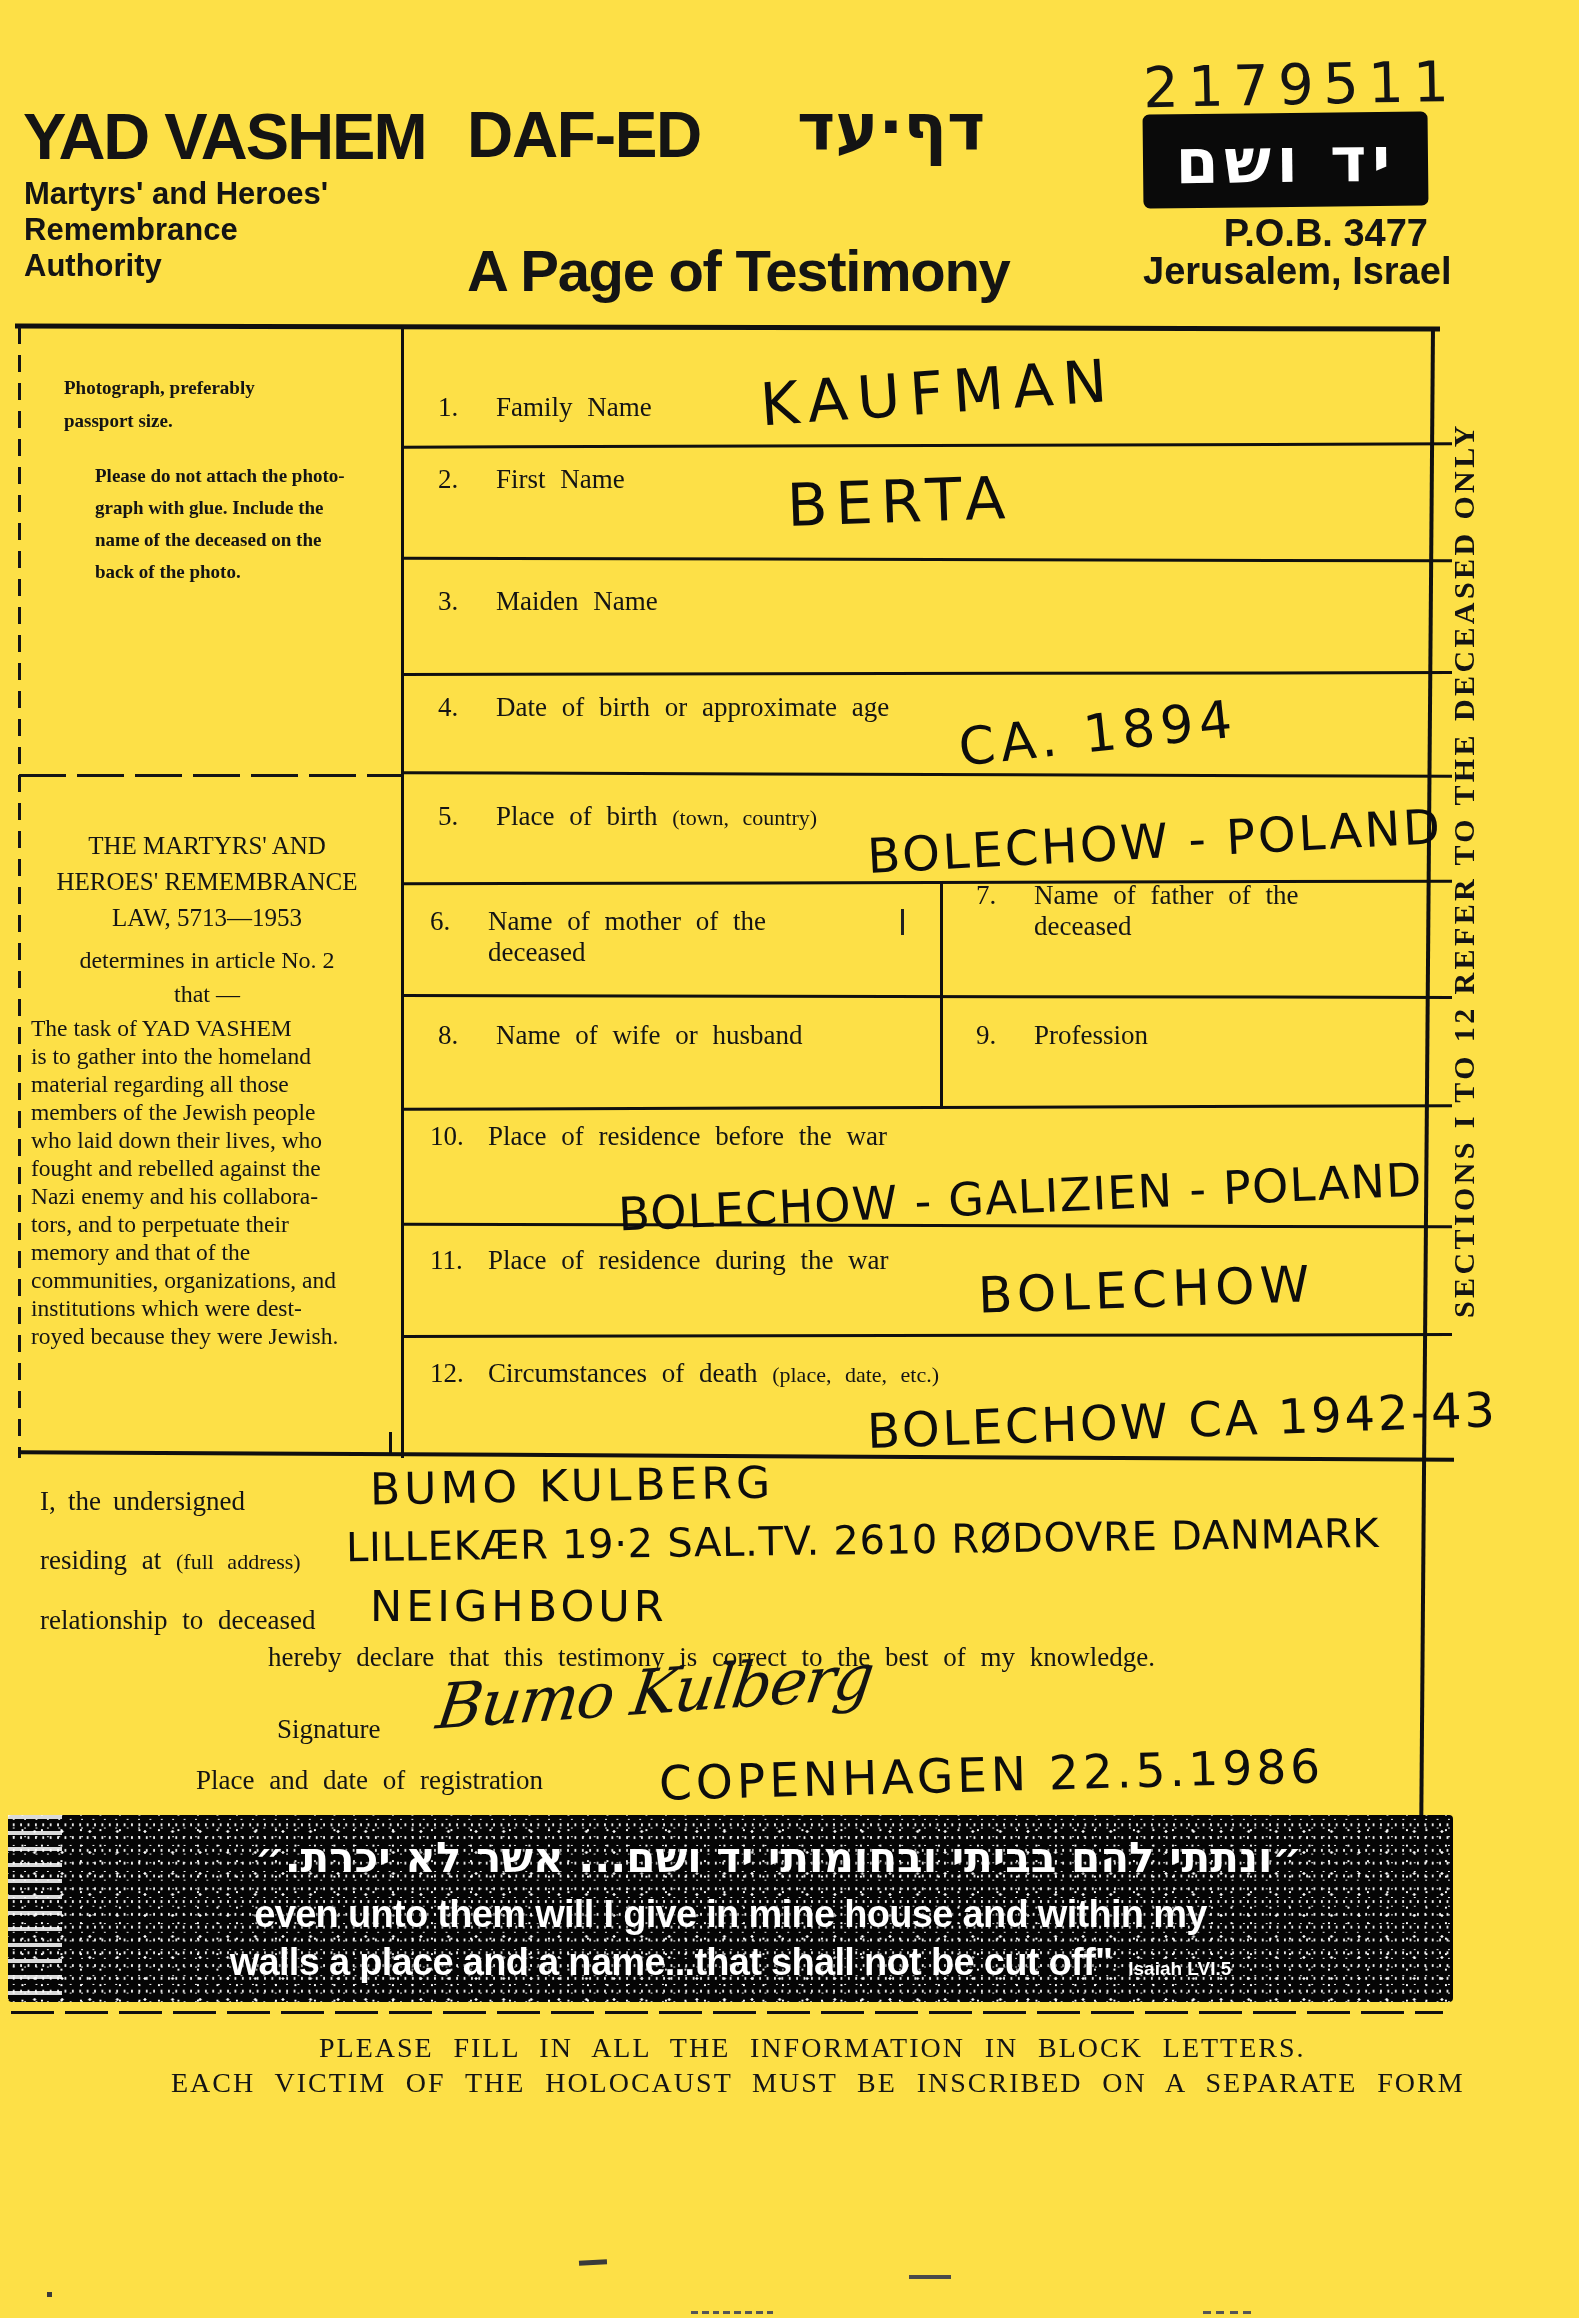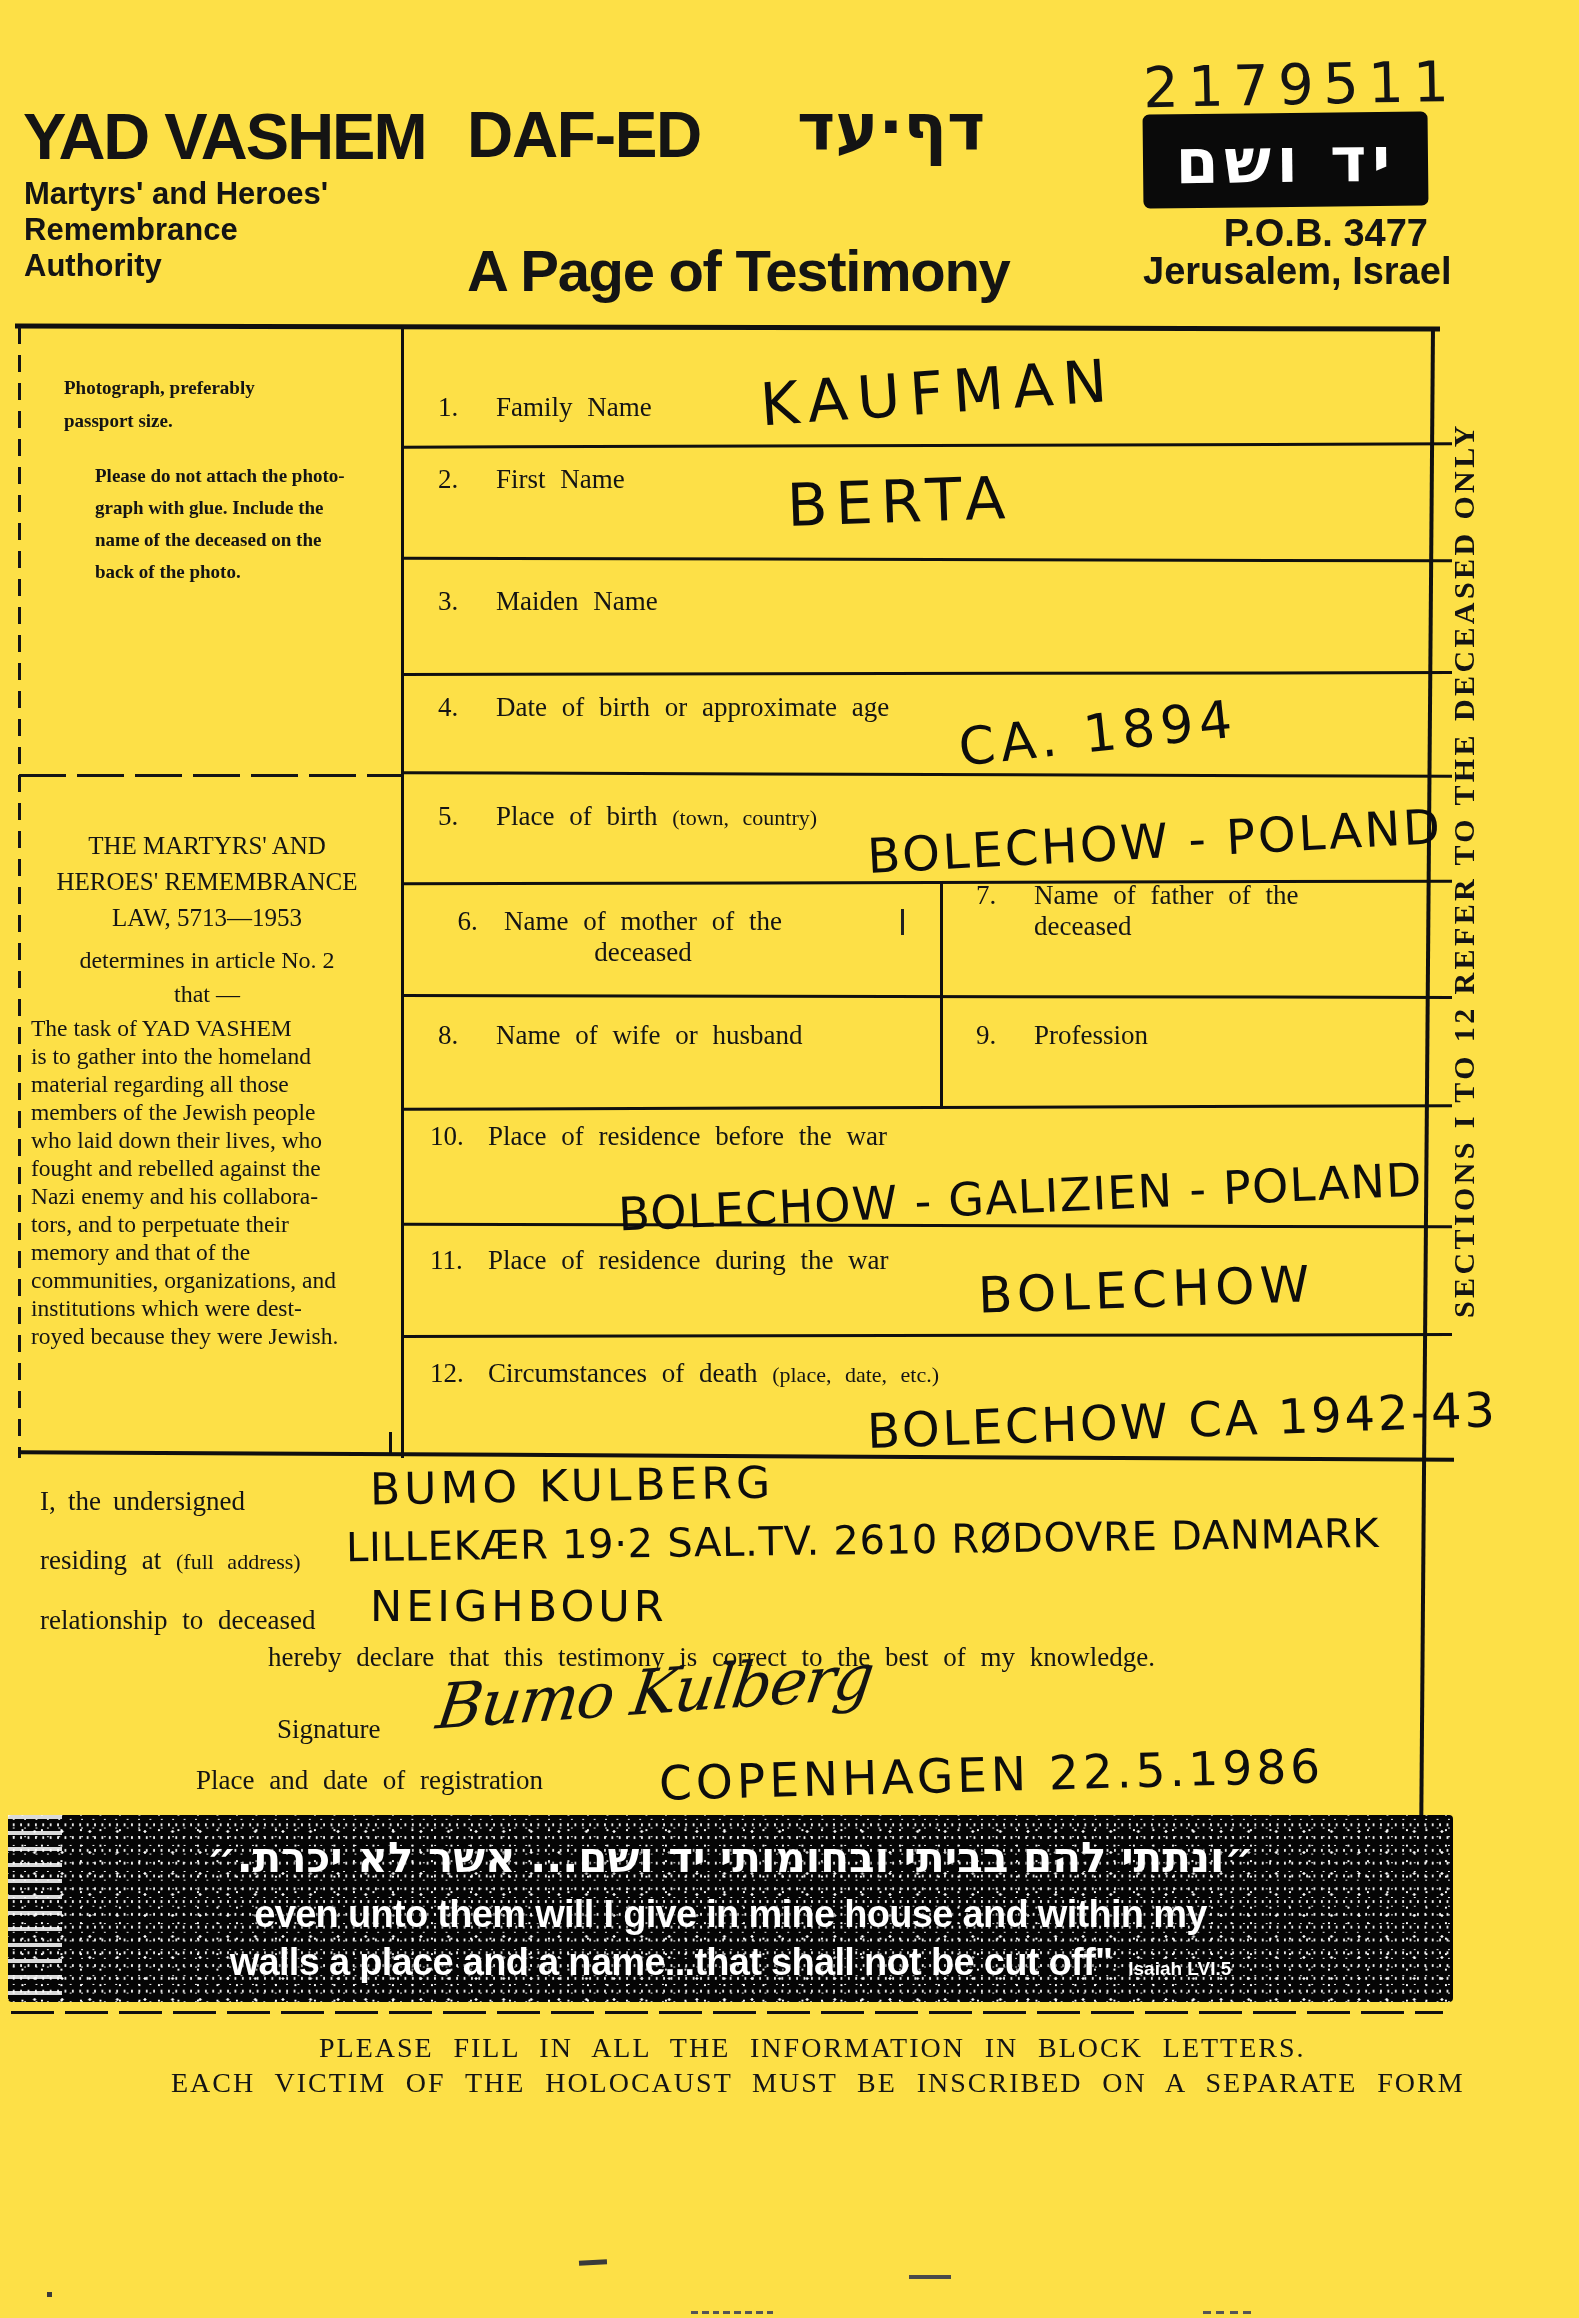--- a/index.html
+++ b/index.html
@@ -46,21 +46,21 @@
       radial-gradient(#f2f2f2 0.7px, transparent 1px),
       radial-gradient(#ffffff 1.3px, transparent 1.7px);
     background-size:11.4px 8.7px,19.5px 15.5px,7.4px 12.8px,27.6px 21px;
     background-position:0 0,4.7px 7.4px,2px 3.4px,12.8px 6px;
   }
   .banner .streaks{
     position:absolute;left:0;top:0;width:54px;height:100%;
     background:repeating-linear-gradient(180deg,rgba(255,255,255,.85) 0 4px,transparent 4px 16px);
   }
   .banner-he{position:absolute;width:100%;text-align:center;direction:rtl;color:#fff;
-    font-family:"DejaVu Sans",sans-serif;font-weight:bold;font-size:42px;text-shadow:0 0 4px #000;}
+    font-family:"DejaVu Sans",sans-serif;font-weight:bold;font-size:42px;text-shadow:0 0 4px #000;padding-left:48px;}
   .banner-en{position:absolute;width:100%;text-align:center;color:#fff;
     font-family:"Liberation Sans",sans-serif;font-weight:bold;font-size:38px;letter-spacing:-0.7px;text-shadow:0 0 4px #000;white-space:nowrap;}
   .banner-cite{font-size:19px;letter-spacing:0;margin-left:16px;}
   
   .footer-line{font-size:28px;letter-spacing:2px;word-spacing:10.8px;text-align:center;white-space:nowrap;}
   .speck{position:absolute;background:#3a3a3a;}
 </style>
 </head>
 <body>
 
@@ -153,21 +153,21 @@
   <div class="abs fieldlabel" style="left:438px;top:692px;">
     <span class="num">4.</span><span>Date of birth or approximate age</span>
   </div>
   <div class="abs hw" style="left:958px;top:703px;font-size:52px;letter-spacing:5.4px;transform:rotate(-6deg);">CA. 1894</div>
 
   <div class="abs fieldlabel" style="left:438px;top:801px;">
     <span class="num">5.</span><span>Place of birth</span> <span class="sfx">(town, country)</span>
   </div>
   <div class="abs hw" style="left:867px;top:813px;font-size:48px;letter-spacing:2.7px;transform:rotate(-3deg);">BOLECHOW - POLAND</div>
 
-  <div class="abs fieldlabel" style="left:446px;top:906px;text-align:center;">
+  <div class="abs fieldlabel" style="left:430px;top:906px;">
     <span class="num">6.</span><span>Name of mother of the</span>
     <div style="margin-left:58px;">deceased</div>
   </div>
   <div class="abs fieldlabel" style="left:976px;top:880px;">
     <span class="num">7.</span><span>Name of father of the</span>
     <div style="margin-left:58px;">deceased</div>
   </div>
 
   <div class="abs fieldlabel" style="left:438px;top:1020px;">
     <span class="num">8.</span><span>Name of wife or husband</span>

